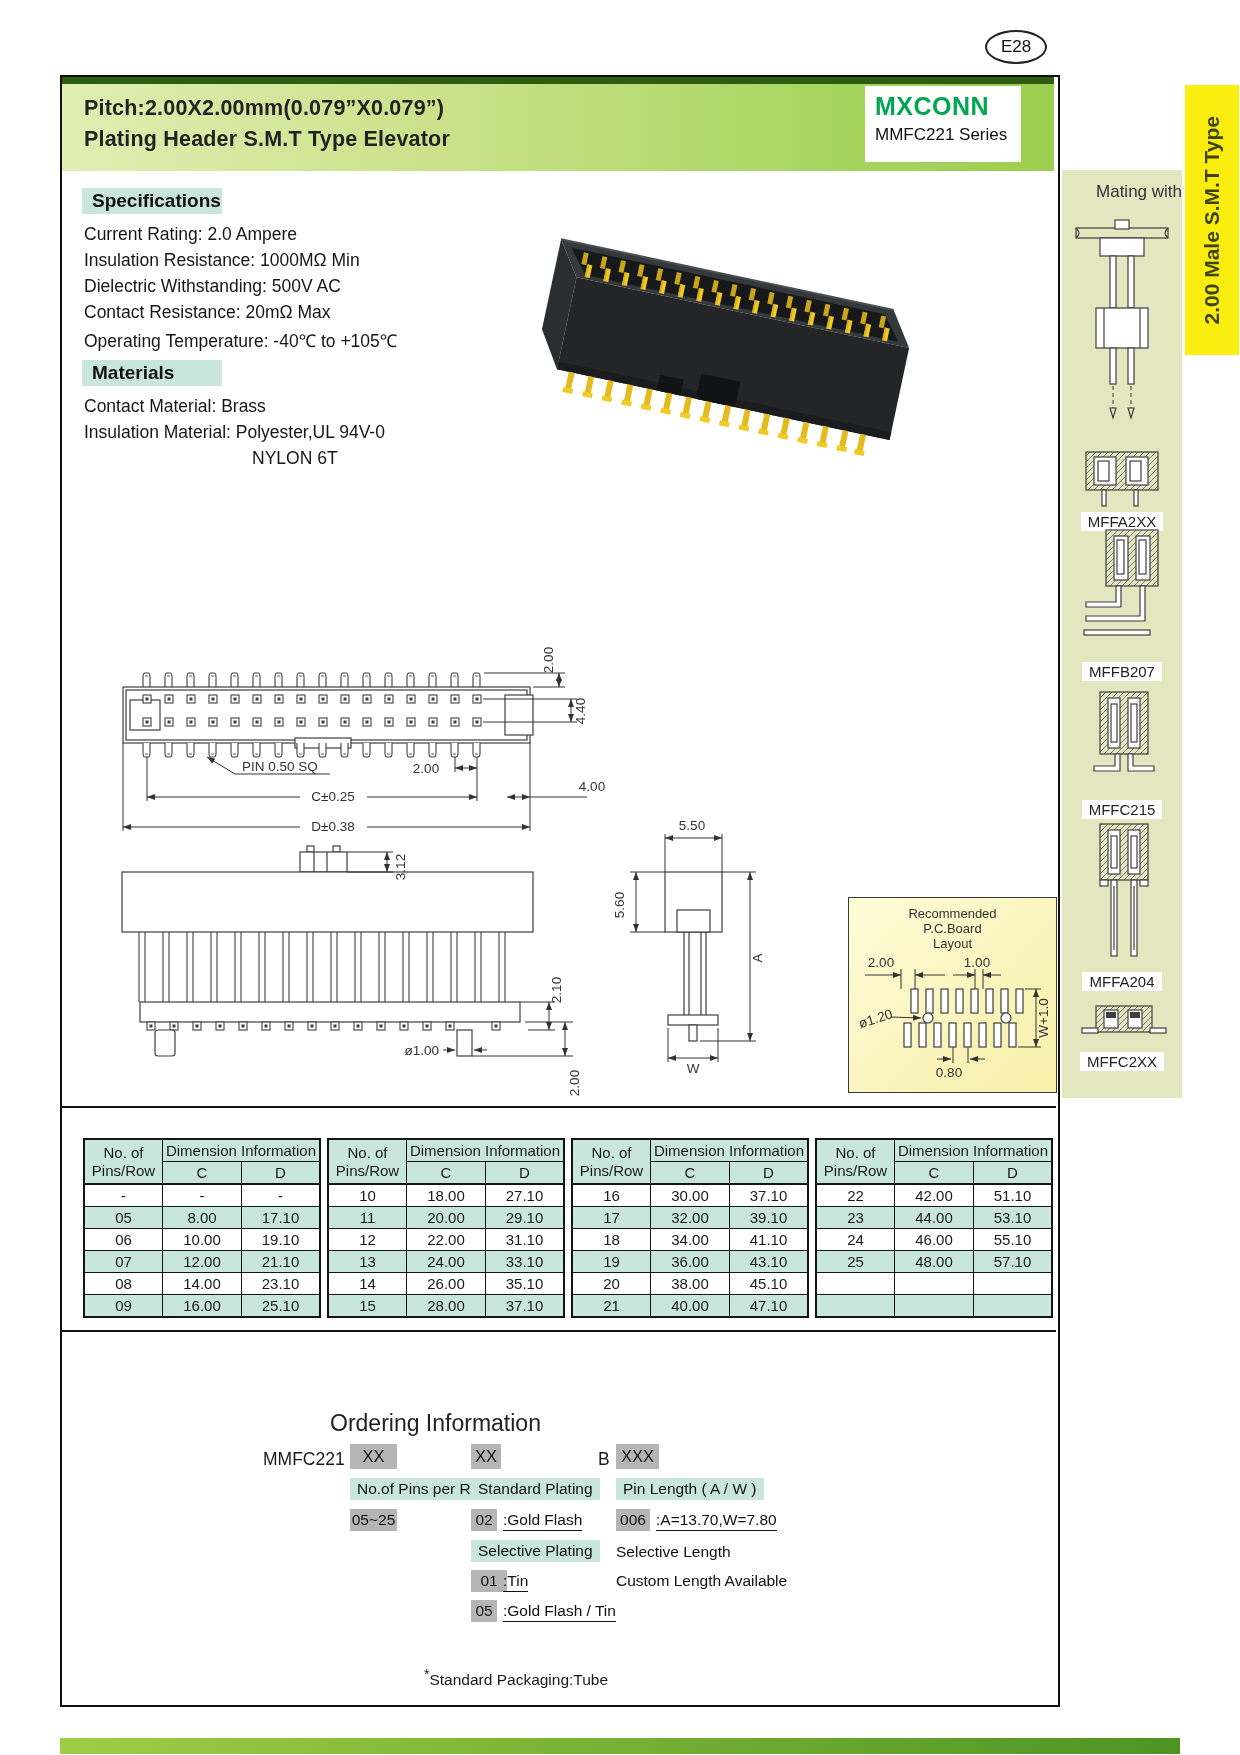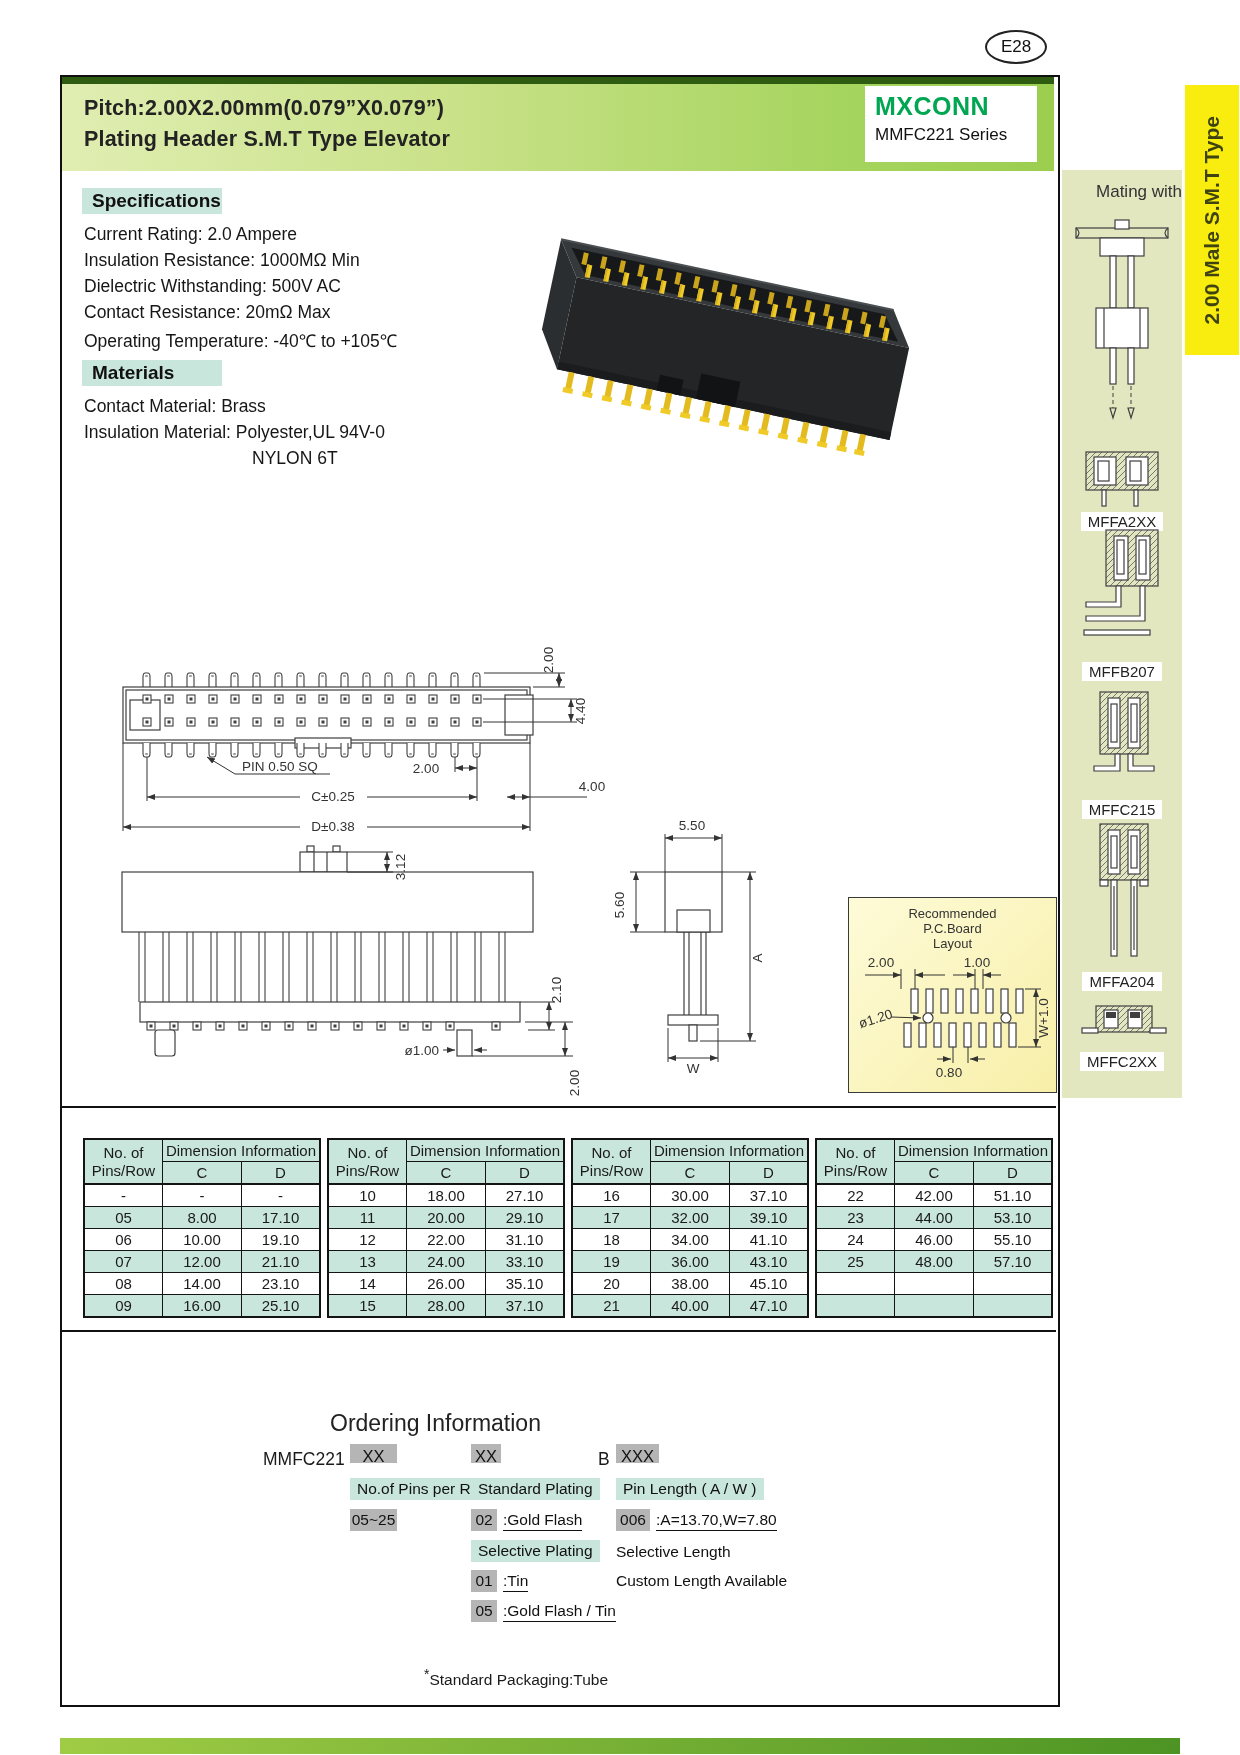--- a/index.html
+++ b/index.html
@@ -4,21 +4,21 @@
 <style>
   html,body{margin:0;padding:0;background:#fff}
   body{font-family:"Liberation Sans",sans-serif;color:#1a1a1a}
   #page{position:relative;width:1240px;height:1755px;background:#fff;overflow:hidden}
   .abs{position:absolute}
   
   #frame{left:60px;top:75px;width:996px;height:1628px;border:2px solid #101010}
   #header-bar{left:62px;top:77px;width:992px;height:94px;background:linear-gradient(90deg,#e0eeb2 0%,#c9e188 40%,#a6d55f 78%,#9bce4f 100%);}
   #header-strip{left:62px;top:77px;width:992px;height:7px;background:#2e5c10}
   #header-title{left:84px;top:93px;font-size:21.5px;font-weight:bold;color:#232323;line-height:31px;letter-spacing:.2px}
-  #brand-box{left:865px;top:86px;width:172px;height:76px;background:#fff;padding:6px 10px;box-sizing:border-box}
+  #brand-box{left:865px;top:86px;width:156px;height:76px;background:#fff;padding:6px 10px;box-sizing:border-box}
   #brand-name{font-size:25px;font-weight:bold;color:#00a651;letter-spacing:.5px}
   #brand-series{font-size:17px;color:#111;margin-top:4px}
   #e28-badge{left:985px;top:30px;width:58px;height:30px;border:2px solid #222;border-radius:50%;text-align:center;line-height:30px;font-size:17px;color:#111}
   
   .section-tag{background:#c9e6dc;font-size:19px;font-weight:bold;color:#111;padding:2px 10px}
   .spec-line{font-size:17.5px;color:#161616}
   
   #side-panel{left:1062px;top:170px;width:120px;height:928px;background:#e3e7c0}
   #mating-heading{left:1062px;top:182px;width:120px;text-align:right;font-size:17px;color:#333}
   .mate-label{width:120px;text-align:center}
@@ -41,21 +41,21 @@
   .dim-table td{border:1.6px solid #141414;padding:0;height:21px;overflow:hidden}
   .dim-table{border:2.5px solid #141414}
   .dim-table .hc{background:#c9e6dc;line-height:18px}
   .dim-table tr.sub td{border-bottom:2.5px solid #141414}
   .dim-table td.pins-head{border-bottom:2.5px solid #141414}
   .dim-table tr.alt td{background:#c9e6dc}
   .c1{width:77px}.c2{width:78px}.c3{width:77px}
   
   #ord-title{left:330px;top:1410px;width:360px;font-size:23px;color:#222}
   .gray{background:#b5b5b5;text-align:center;color:#111}
-  .code-box{height:19px;line-height:25px;font-size:16.5px}
+  .code-box{height:25px;line-height:25px;font-size:16.5px}
   .code-sm{height:22px;line-height:22px;font-size:15.5px}
   .tealbl{background:#c9e6dc;font-size:15.5px;padding:2px 7px;color:#111}
   .und{font-size:15.5px;border-bottom:1.6px solid #111;padding-bottom:1px;color:#111}
   .plain{font-size:15.5px;color:#111}
   #footer-note{left:60px;top:1712px;width:1060px;text-align:center;font-size:17px;font-weight:bold;color:#3aa23a}
   #footer-bar{left:60px;top:1738px;width:1120px;height:16px;background:linear-gradient(90deg,#a0cc45,#4d9424)}
 </style>
 </head>
 <body>
 
@@ -683,21 +683,21 @@
   <div class="abs tealbl" style="left:350px;top:1478px">No.of Pins per Row</div>
   <div class="abs tealbl" style="left:471px;top:1478px">Standard Plating</div>
   <div class="abs tealbl" style="left:616px;top:1478px">Pin Length ( A / W )</div>
   <div class="abs gray code-sm" style="left:350px;top:1509px;width:47px">05~25</div>
   <div class="abs gray code-sm" style="left:471px;top:1509px;width:26px">02</div>
   <div class="abs und" style="left:503px;top:1511px">:Gold Flash</div>
   <div class="abs gray code-sm" style="left:616px;top:1509px;width:34px">006</div>
   <div class="abs und" style="left:656px;top:1511px">:A=13.70,W=7.80</div>
   <div class="abs tealbl" style="left:471px;top:1540px">Selective Plating</div>
   <div class="abs plain" style="left:616px;top:1543px">Selective Length</div>
-  <div class="abs gray code-sm" style="left:471px;top:1570px;width:26px">01</div>
+  <div class="abs gray code-sm" style="left:471px;top:1570px;width:36px">01</div>
   <div class="abs und" style="left:503px;top:1572px">:Tin</div>
   <div class="abs plain" style="left:616px;top:1572px">Custom Length Available</div>
   <div class="abs gray code-sm" style="left:471px;top:1600px;width:26px">05</div>
   <div class="abs und" style="left:503px;top:1602px">:Gold Flash / Tin</div>
   <div class="abs" style="left:424px;top:1666px;font-size:15.5px"><span style="vertical-align:super;font-size:14px">*</span><span>Standard Packaging:Tube</span></div>
 
   <div class="abs" id="footer-bar"></div>
 
 </div>
 

